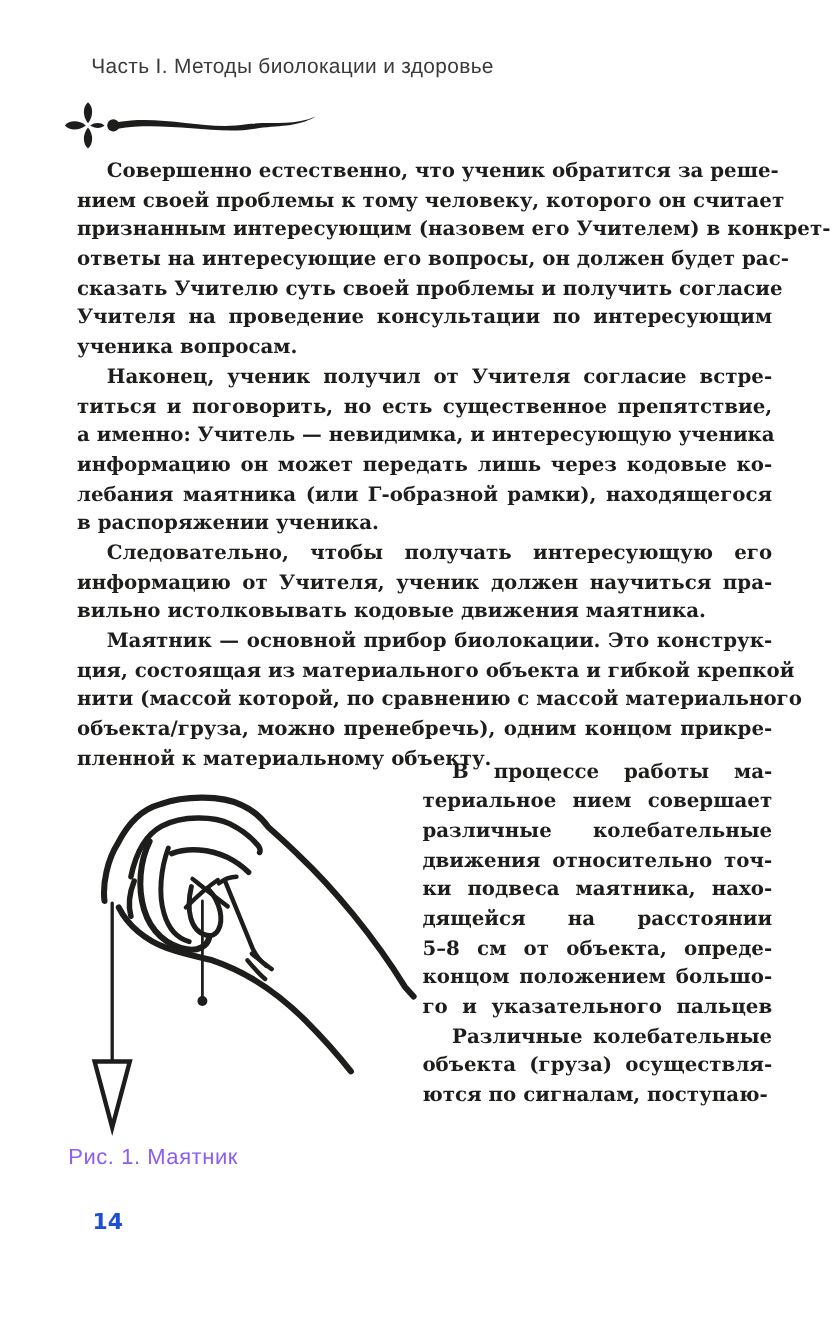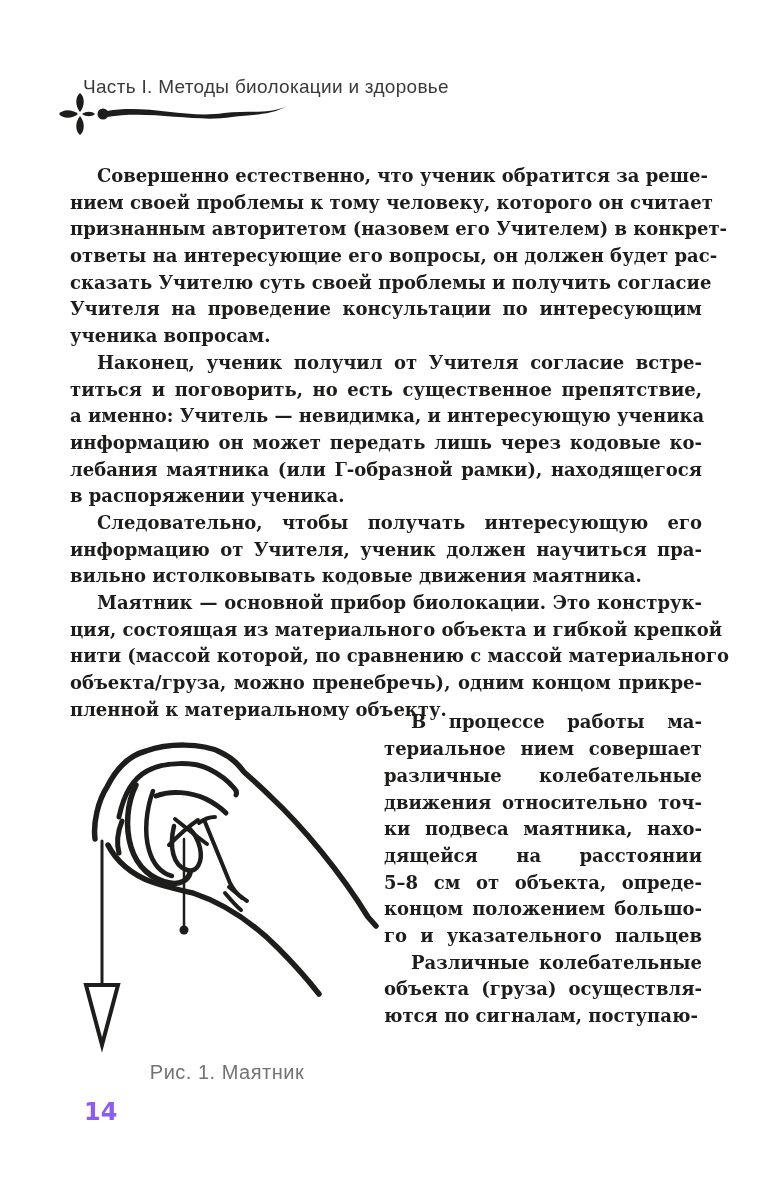--- a/index.html
+++ b/index.html
@@ -6,59 +6,58 @@
   .page{
     position:relative;
     width:763px;height:1200px;
     background:#ffffff;
     margin:0 auto;
     overflow:hidden;
     font-family:"DejaVu Serif","Liberation Serif",serif;
   }
   
   .running-head{
-    position:absolute;left:83px;top:76px;
+    position:absolute;left:83px;top:50px;
     font-family:"Liberation Sans",sans-serif;
     font-size:19px;color:#3a3a3a;letter-spacing:.3px;
     white-space:nowrap;
   }
   .flourish{position:absolute;left:56px;top:92px;}
   
   .text-block{
     position:absolute;left:70px;top:143px;width:632px;
     font-size:18px;font-weight:bold;color:#1d1d1b;
     line-height:26.7px;
-    margin-top:20px;
   }
   .para{margin:0;}
   .line{
     text-align:justify;
     text-align-last:justify;
     white-space:nowrap;
     height:26.7px;
   }
   .line.end{text-align-last:left;}
   .line.first{padding-left:27px;}
   
   .figure-row{display:flex;margin-top:-14px;align-items:flex-start;}
   .figure{
     flex:0 0 322px;width:322px;margin:0 0 0 -8px;padding:0;
   }
   .figure svg{display:block;margin-top:18px;}
   .figure-caption{
-    width:330px;margin-top:2px;text-align:center;
+    width:330px;margin-top:2px;text-align:left;
     font-family:"Liberation Sans",sans-serif;
-    font-weight:normal;font-size:20px;color:#737373;letter-spacing:.5px;
+    font-weight:normal;font-size:20px;color:#8b5cf6;letter-spacing:.5px;
   }
   .column{flex:1 1 auto;min-width:0;}
   
   .page-number{
     position:absolute;left:84px;top:1098px;
     font-family:"DejaVu Sans","Liberation Sans",sans-serif;
-    font-weight:bold;font-size:24px;color:#8b5cf6;
+    font-weight:bold;font-size:20px;color:#1d4ed8;
   }
 </style>
 </head>
 <body>
 
 <div class="page">
 
   <div class="running-head">Часть I. Методы биолокации и здоровье</div>
 
   <svg class="flourish" width="235" height="44" viewBox="0 0 235 44">
@@ -71,21 +70,21 @@
       <path d="M 51,19 C 92,12 131,27 168,21 C 190,18 211,23 231,14 C 214,24 196,22 176,25 C 140,31 95,18 51,25 Z"></path>
     </g>
   </svg>
 
   <div class="text-block">
 
     <div>
         <div class="para">
           <div class="line first">Совершенно естественно, что ученик обратится за реше-</div>
           <div class="line">нием своей проблемы к тому человеку, которого он считает</div>
-          <div class="line">признанным авторитетом (назовем его Учителем) в конкрет-</div>
+          <div class="line">признанным интересующим (назовем его Учителем) в конкрет-</div>
           <div class="line">ответы на интересующие его вопросы, он должен будет рас-</div>
           <div class="line">сказать Учителю суть своей проблемы и получить согласие</div>
           <div class="line">Учителя на проведение консультации по интересующим</div>
           <div class="line end">ученика вопросам.</div>
         </div>
         <div class="para">
           <div class="line first">Наконец, ученик получил от Учителя согласие встре-</div>
           <div class="line">титься и поговорить, но есть существенное препятствие,</div>
           <div class="line">а именно: Учитель — невидимка, и интересующую ученика</div>
           <div class="line">информацию он может передать лишь через кодовые ко-</div>

